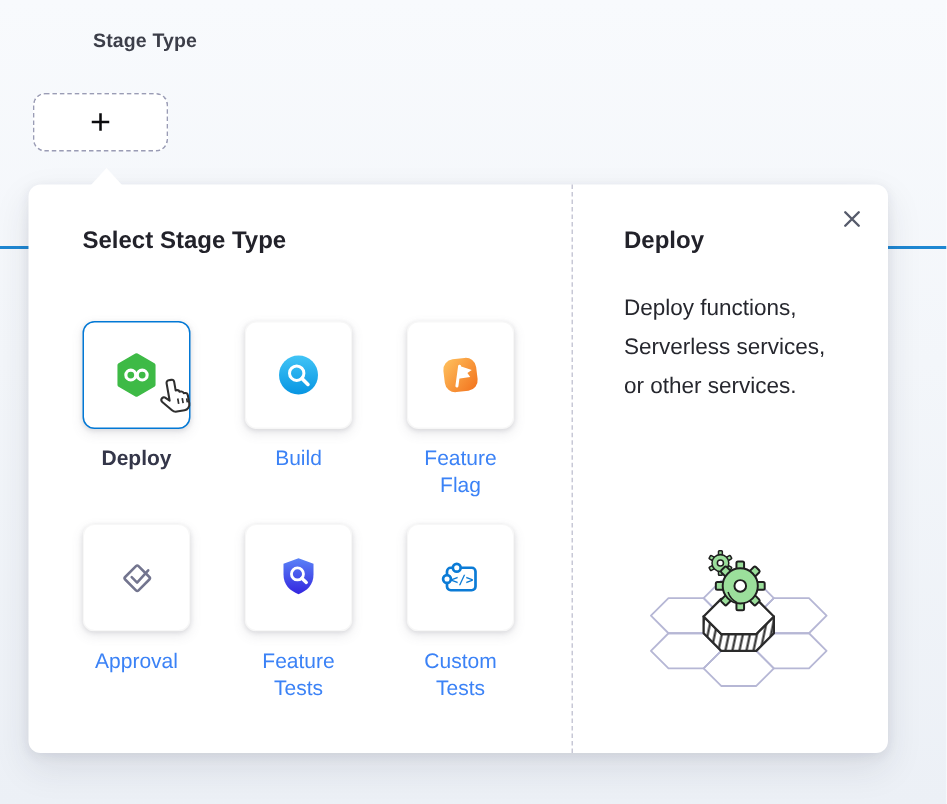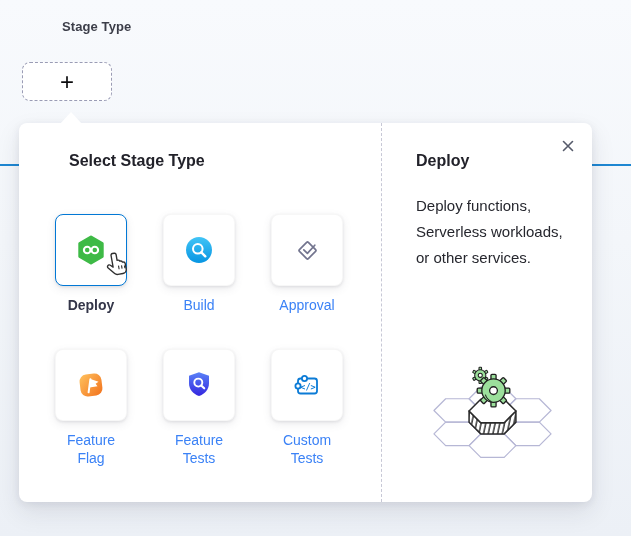--- a/index.html
+++ b/index.html
@@ -27,21 +27,21 @@
     position:absolute;left:19px;top:123px;width:573px;height:379px;
     background:#ffffff;border-radius:8px;z-index:2;
     box-shadow:0 10px 24px rgba(40,41,61,.10),0 2px 8px rgba(40,41,61,.08);
   }
   .popover-caret{
     position:absolute;left:60px;top:112px;width:0;height:0;z-index:3;
     border-left:11px solid transparent;border-right:11px solid transparent;
     border-bottom:12px solid #ffffff;
   }
   .popover-title{
-    position:absolute;left:50px;top:29px;
+    position:absolute;left:36px;top:29px;
     font-size:16px;font-weight:700;color:#22222a;
   }
   .close-button{
     position:absolute;right:13px;top:12px;width:22px;height:22px;
     display:flex;align-items:center;justify-content:center;cursor:pointer;
   }
   .stage-grid{
     position:absolute;left:36px;top:91px;
     display:grid;grid-template-columns:repeat(3,72px);column-gap:36px;
     grid-auto-rows:135px;
@@ -121,47 +121,47 @@
           <circle cx="16" cy="16" r="13" fill="url(#gb)"></circle>
           <circle cx="14.8" cy="14.8" r="4.8" fill="none" stroke="#fff" stroke-width="2"></circle>
           <line x1="18.3" y1="18.3" x2="22.3" y2="22.3" stroke="#fff" stroke-width="2.4" stroke-linecap="round"></line>
         </svg>
       </div>
       <div class="stage-label">Build</div>
     </div>
 
     <div class="stage-cell">
       <div class="stage-card">
-        <svg width="33" height="33" viewBox="0 0 33 33">
-          <rect x="10.2" y="10.2" width="12.6" height="12.6" rx="1.2" fill="none" stroke="#73758f" stroke-width="1.7" transform="rotate(45 16.5 16.5)"></rect>
-          <path d="M12.8 15.8 l3.6 3.6 L23.8 11.2" fill="none" stroke="#73758f" stroke-width="1.7" stroke-linecap="round" stroke-linejoin="round"></path>
-        </svg>
-      </div>
-      <div class="stage-label">Approval</div>
-    </div>
-
-    <div class="stage-cell">
-      <div class="stage-card">
         <svg width="32" height="32" viewBox="0 0 32 32">
           <defs>
             <linearGradient id="gf" x1="0" y1="0" x2="1" y2="1">
               <stop offset="0" stop-color="#ffc25e"></stop>
                 <stop offset="1" stop-color="#f2711c"></stop>
             </linearGradient>
           </defs>
           <rect x="5" y="5" width="22" height="22" rx="7" transform="rotate(-7 16 16)" fill="url(#gf)"></rect>
           <path d="M13.6 23.3 L15.4 10.2" stroke="#fff" stroke-width="2" stroke-linecap="round"></path>
           <path d="M15.5 10 l8 2.7 -2.9 2 1.9 2.6 -8 1.2 z" fill="#fff"></path>
         </svg>
       </div>
       <div class="stage-label">Feature Flag</div>
     </div>
 
     <div class="stage-cell">
       <div class="stage-card">
+        <svg width="33" height="33" viewBox="0 0 33 33">
+          <rect x="10.2" y="10.2" width="12.6" height="12.6" rx="1.2" fill="none" stroke="#73758f" stroke-width="1.7" transform="rotate(45 16.5 16.5)"></rect>
+          <path d="M12.8 15.8 l3.6 3.6 L23.8 11.2" fill="none" stroke="#73758f" stroke-width="1.7" stroke-linecap="round" stroke-linejoin="round"></path>
+        </svg>
+      </div>
+      <div class="stage-label">Approval</div>
+    </div>
+
+    <div class="stage-cell">
+      <div class="stage-card">
         <svg width="32" height="32" viewBox="0 0 32 32">
           <defs>
             <linearGradient id="gs" x1="0" y1="0" x2="0" y2="1">
               <stop offset="0" stop-color="#5a82f7"></stop>
                 <stop offset="1" stop-color="#3426df"></stop>
             </linearGradient>
           </defs>
           <path d="M16 3.2 L26 6.8 V14 c0 6.8 -4.2 10.9 -10 13.1 C10.2 24.9 6 20.8 6 14 V6.8 Z" fill="url(#gs)"></path>
           <circle cx="15.3" cy="13.6" r="4" fill="none" stroke="#fff" stroke-width="1.9"></circle>
           <line x1="18.2" y1="16.5" x2="21.2" y2="19.3" stroke="#fff" stroke-width="2.2" stroke-linecap="round"></line>
@@ -190,21 +190,21 @@
       <path d="M12.3 12.6v2.9 M14.7 12.8v2.7 M17 13.3v2.2" stroke="#2f2f2f" stroke-width=".9" fill="none"></path>
     </g>
   </svg>
 
   <div class="pane-divider"></div>
 
   <div class="detail-title">Deploy</div>
 
   <div class="detail-desc">
     <span style="display:block">Deploy functions,</span>
-    <span style="display:block">Serverless workloads,</span>
+    <span style="display:block">Serverless services,</span>
     <span style="display:block">or other services.</span>
   </div>
 
   <svg class="detail-illustration" viewBox="0 0 165 100">
     <defs>
       <pattern id="hatch" width="4.5" height="4.5" patternUnits="userSpaceOnUse" patternTransform="rotate(12)">
         <rect width="4.5" height="4.5" fill="#fff"></rect>
         <line x1="1" y1="0" x2="1" y2="4.5" stroke="#2b2b2b" stroke-width="1.4"></line>
       </pattern>
     </defs>

